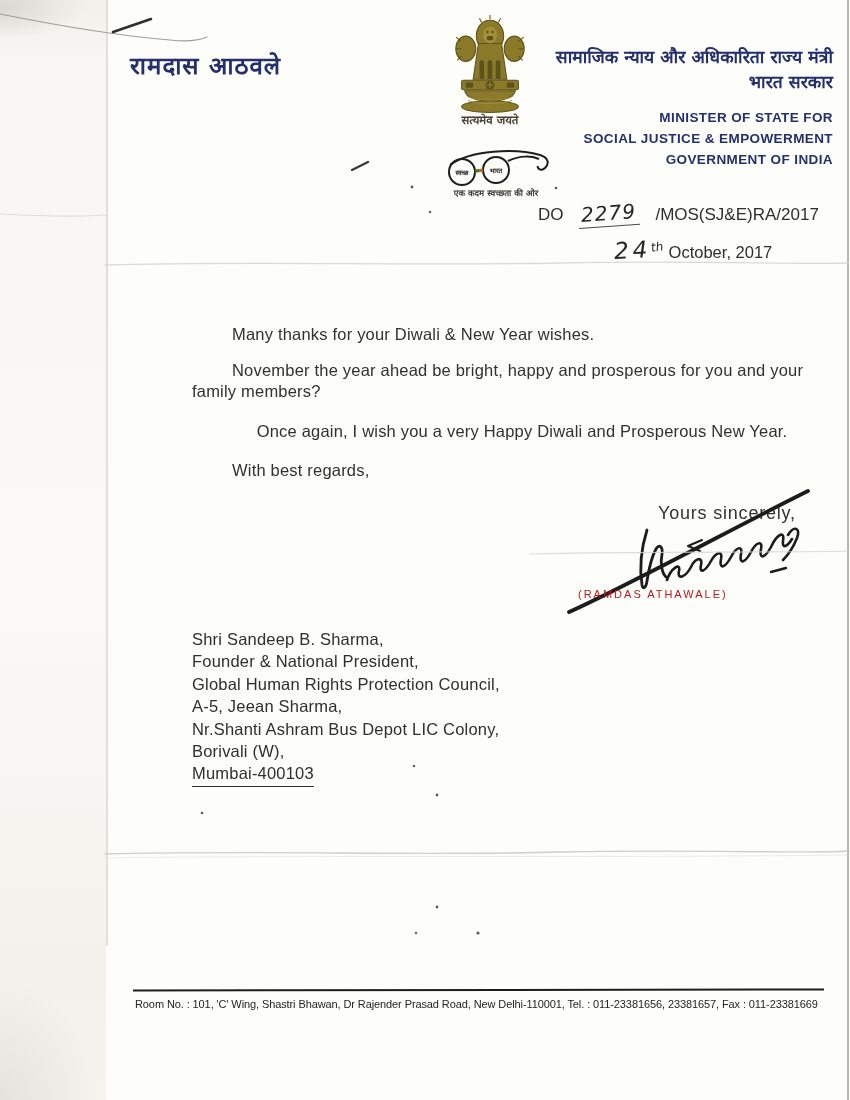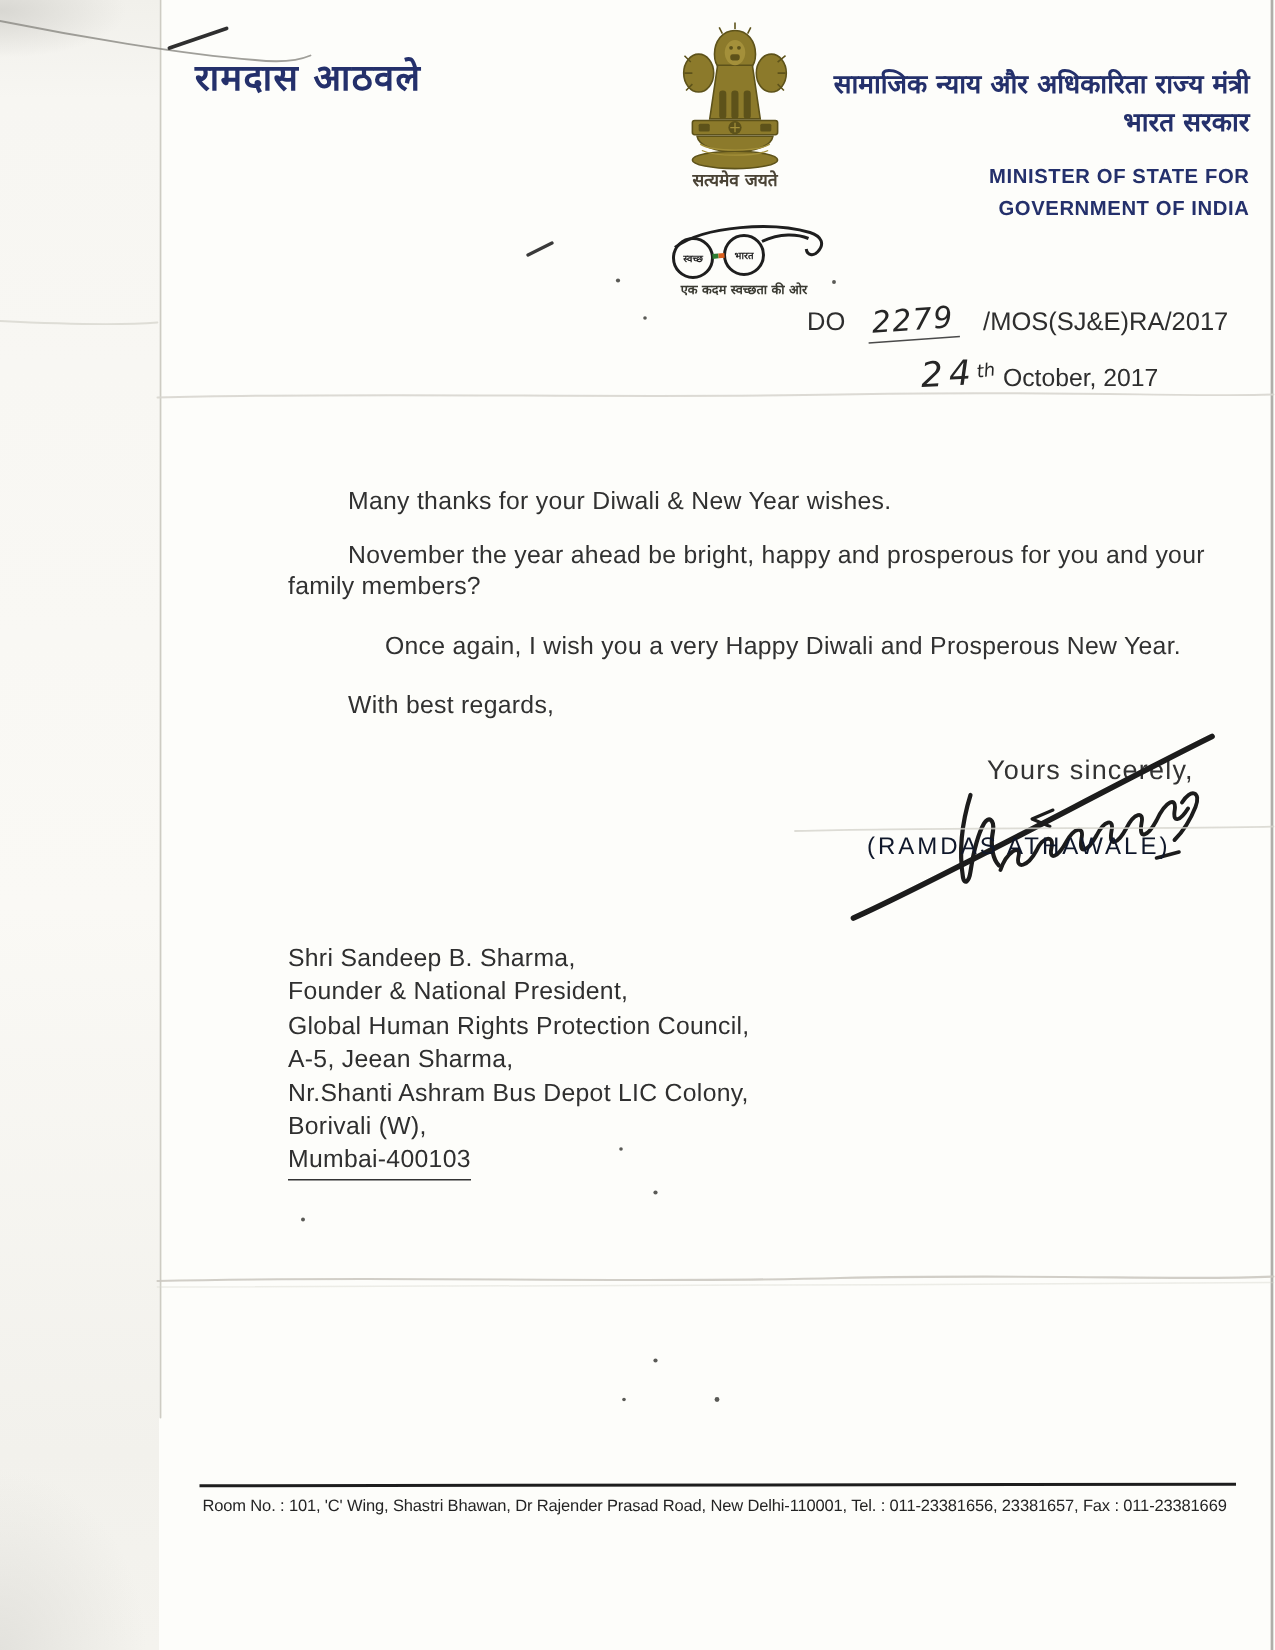--- a/index.html
+++ b/index.html
@@ -10,21 +10,21 @@
 
   
   .scan-left{position:absolute;left:0;top:0;width:106px;height:1100px;
     background:linear-gradient(180deg,#f1f0eb 0%,#f7f6f2 6%,#faf9f5 55%,#f2f1ec 88%,#f4f3ee 100%);}
   .scan-left::before{content:"";position:absolute;left:0;top:0;width:100%;height:70px;
     background:radial-gradient(ellipse 120px 45px at 0% 10%,#d8d7d2 0%,rgba(216,215,210,0) 70%);}
   .scan-left::after{content:"";position:absolute;left:0;bottom:0;width:100%;height:220px;
     background:radial-gradient(ellipse 130px 160px at 0% 100%,#e3e2dd 0%,rgba(227,226,221,0) 75%);}
 
   
-  .name-hi{left:130px;top:34px;font-size:24px;font-weight:bold;color:#24306b;letter-spacing:1px;}
+  .name-hi{left:130px;top:48px;font-size:24px;font-weight:bold;color:#24306b;letter-spacing:1px;}
   .name-en{left:128px;top:71px;font-size:18px;font-weight:bold;color:#24306b;letter-spacing:.8px;}
   .hdr-right{left:533px;top:45px;width:300px;text-align:right;color:#24306b;}
   .hdr-right .h1{font-size:17.5px;font-weight:bold;line-height:25px;}
   .hdr-right .h2{font-size:17.5px;font-weight:bold;line-height:25px;margin-bottom:12px;}
   .hdr-right .e{font-size:13.5px;font-weight:bold;line-height:21px;letter-spacing:.4px;}
   .emblem-caption{left:444px;top:112px;width:92px;text-align:center;font-size:11.5px;
     font-weight:600;color:#4a4335;}
   .swachh-tag{left:436px;top:187px;width:120px;text-align:center;font-size:8.5px;
     font-weight:bold;color:#3a3a32;}
 
@@ -35,21 +35,21 @@
     padding:0 3px 1px 3px;border-bottom:1.7px solid #4a4a4a;transform:rotate(-4deg) translateY(2px);}
   .date-line{left:614px;top:237px;display:flex;align-items:flex-end;color:#2e2e2e;}
   .date-day{font-size:23px;letter-spacing:4px;transform:rotate(-3deg);}
   .date-ord{font-size:12px;transform:translateY(-9px) rotate(-8deg);}
   .date-rest{font-size:16.5px;margin-left:5px;padding-bottom:1px;}
 
   
   .para{left:192px;width:620px;font-size:16.5px;line-height:20.5px;letter-spacing:.2px;color:#313131;}
   .indent{text-indent:40px;}
   .sign-off{left:658px;top:503px;font-size:18px;letter-spacing:.8px;color:#333;}
-  .signatory{left:578px;top:556px;font-size:16px;letter-spacing:2px;color:#0f172a;}
+  .signatory{left:578px;top:588px;font-size:11px;letter-spacing:2px;color:#b91c1c;}
 
   
   .recipient{left:192px;top:628px;font-size:16.5px;line-height:22.4px;letter-spacing:.2px;color:#2f2f2f;}
   .recipient .u{display:inline-block;border-bottom:1.6px solid #333;padding-bottom:1px;}
 
   
   .footer-rule{left:133px;top:989px;width:691px;height:2.4px;background:#1d1d1d;transform:rotate(-.08deg);}
   .footer-text{left:135px;top:998px;font-size:11px;letter-spacing:-.1px;color:#242424;white-space:nowrap;}
 
   svg{display:block;}
@@ -109,20 +109,21 @@
       <text x="20" y="28.5" text-anchor="middle" font-size="6.5" font-weight="bold" fill="#222" font-family="DejaVu Sans, sans-serif">स्वच्छ</text>
       <text x="54" y="26.5" text-anchor="middle" font-size="6.5" font-weight="bold" fill="#222" font-family="DejaVu Sans, sans-serif">भारत</text>
     </svg>
   </div>
   <div class="abs swachh-tag hi">एक कदम स्वच्छता की ओर</div>
 
   <div class="abs hdr-right">
     <div class="h1 hi">सामाजिक न्याय और अधिकारिता राज्य मंत्री</div>
     <div class="h2 hi">भारत सरकार</div>
     <div class="e">MINISTER OF STATE FOR</div>
+    <div class="e">SOCIAL JUSTICE &amp; EMPOWERMENT</div>
     <div class="e">GOVERNMENT OF INDIA</div>
   </div>
 
   <div class="abs ref-line">
     <span>DO</span>
     <span class="hand ref-num">2279</span>
     <span>/MOS(SJ&amp;E)RA/2017</span>
   </div>
 
   <div class="abs date-line">

